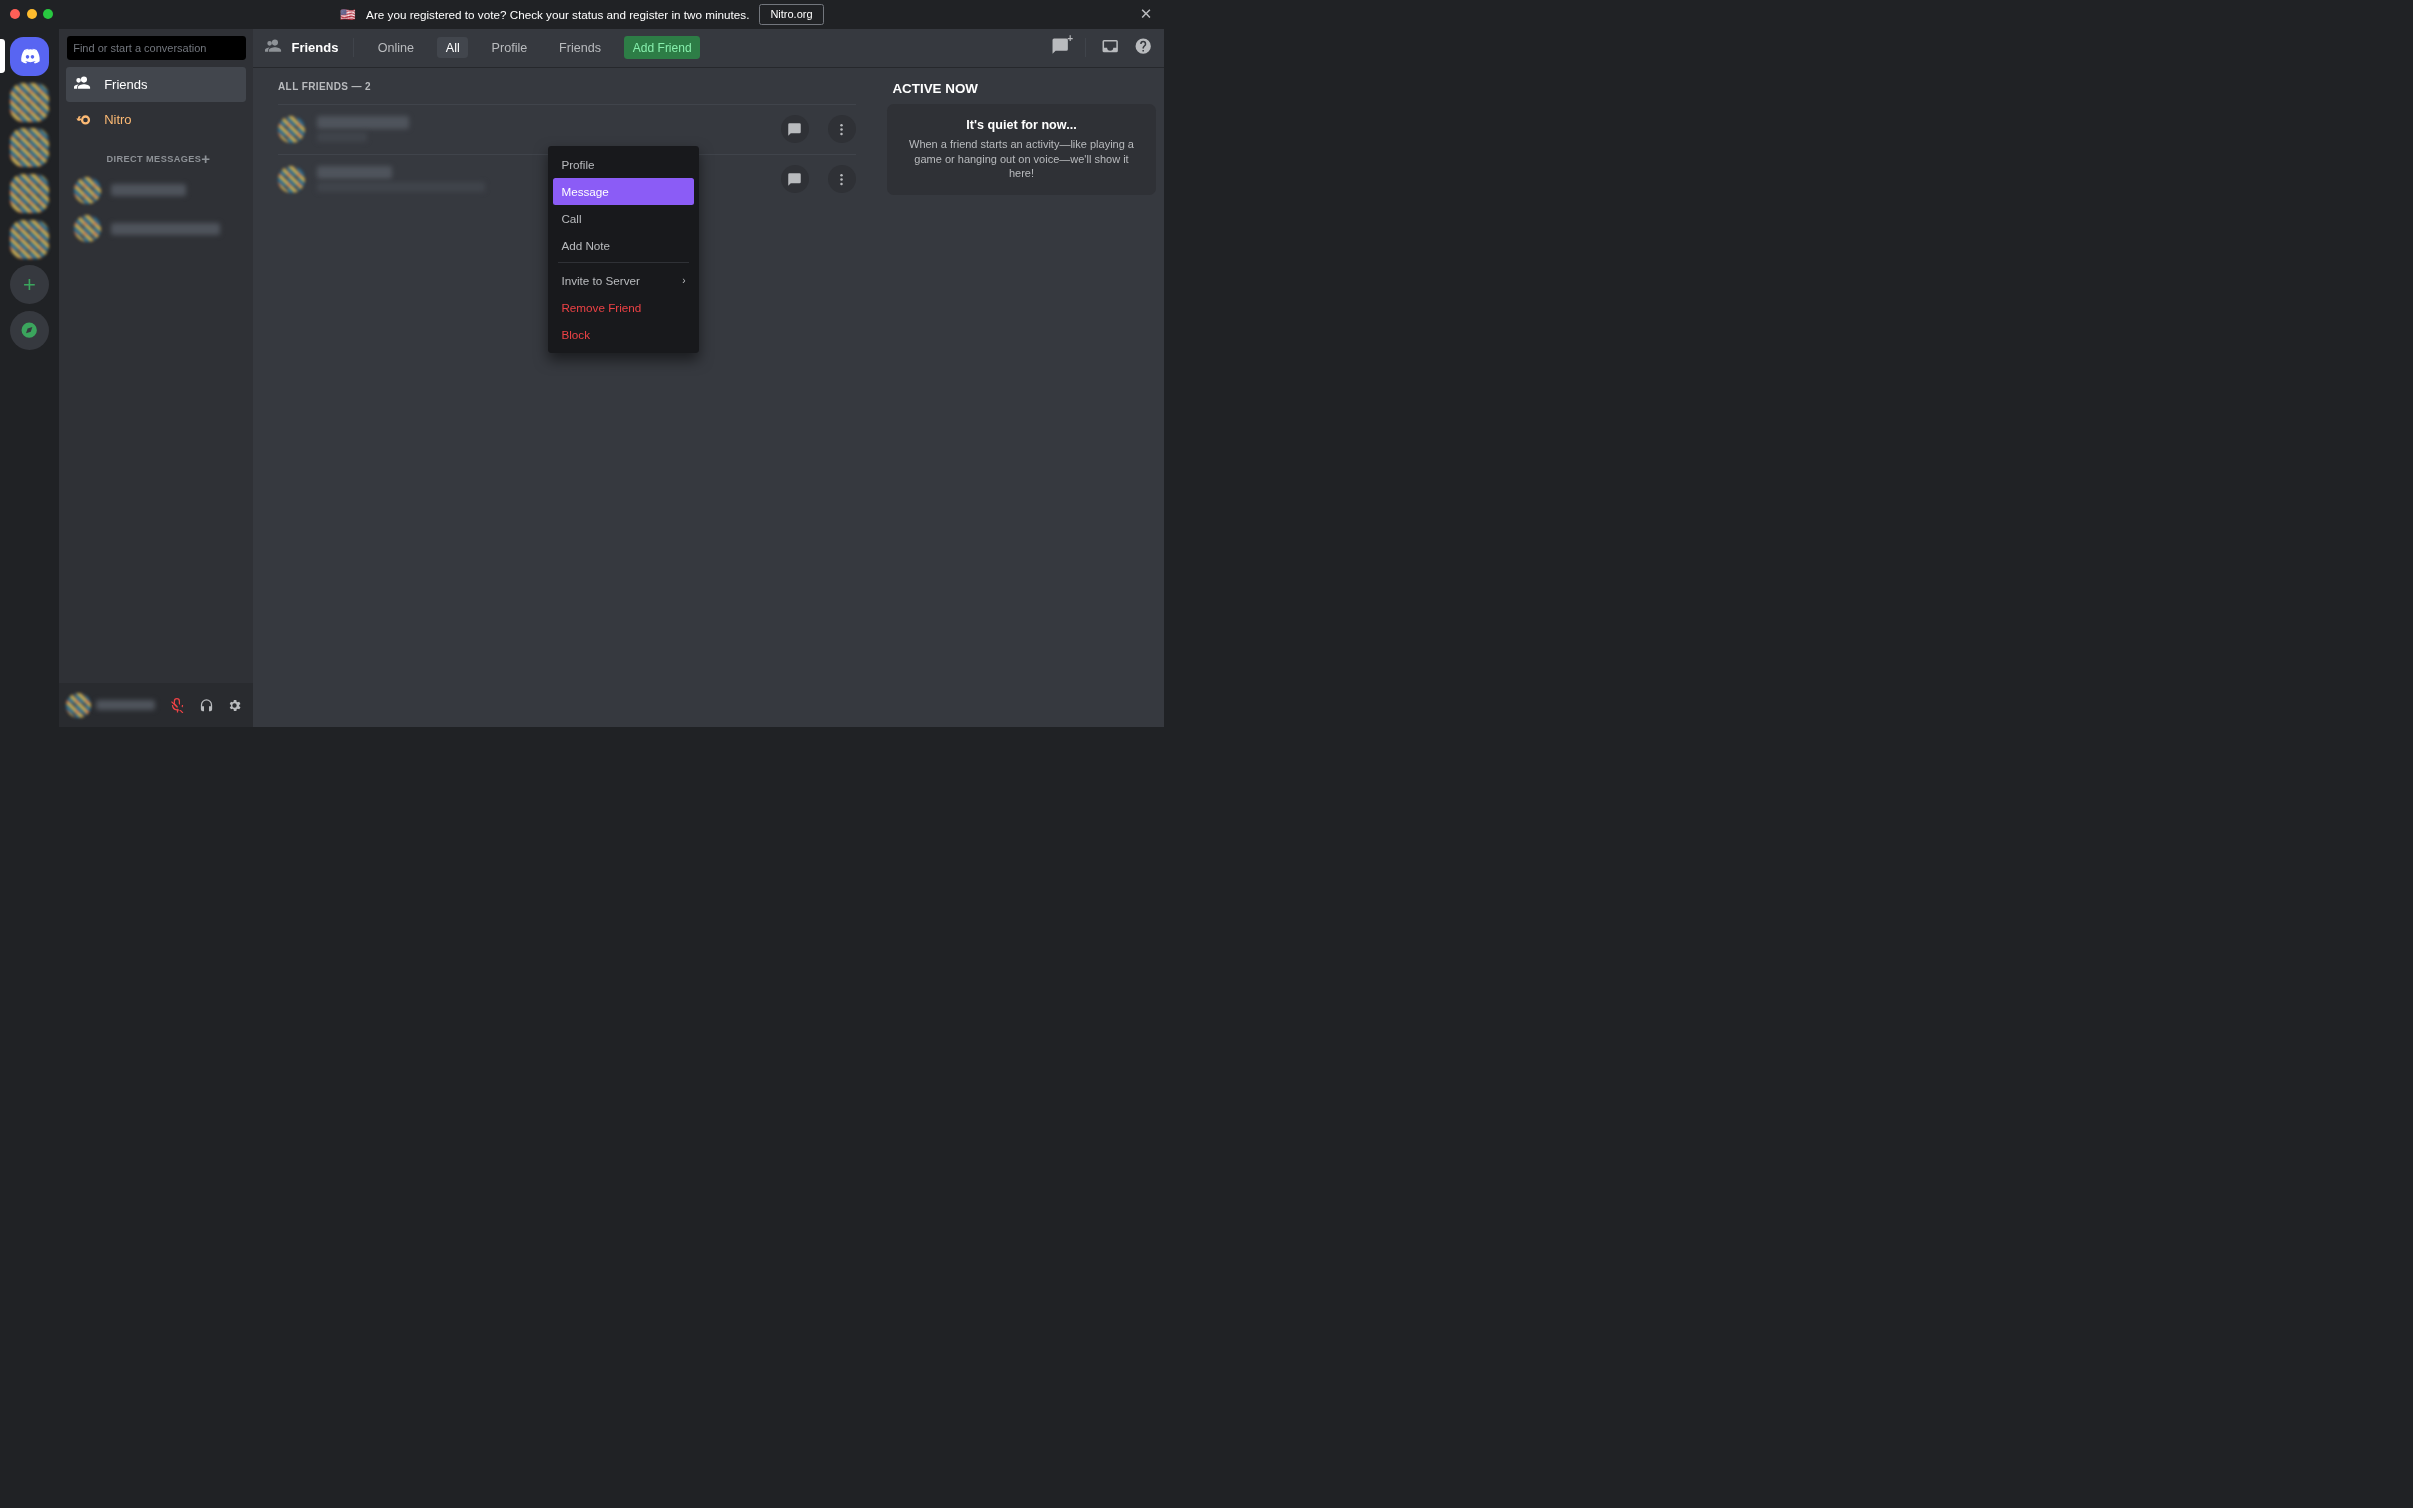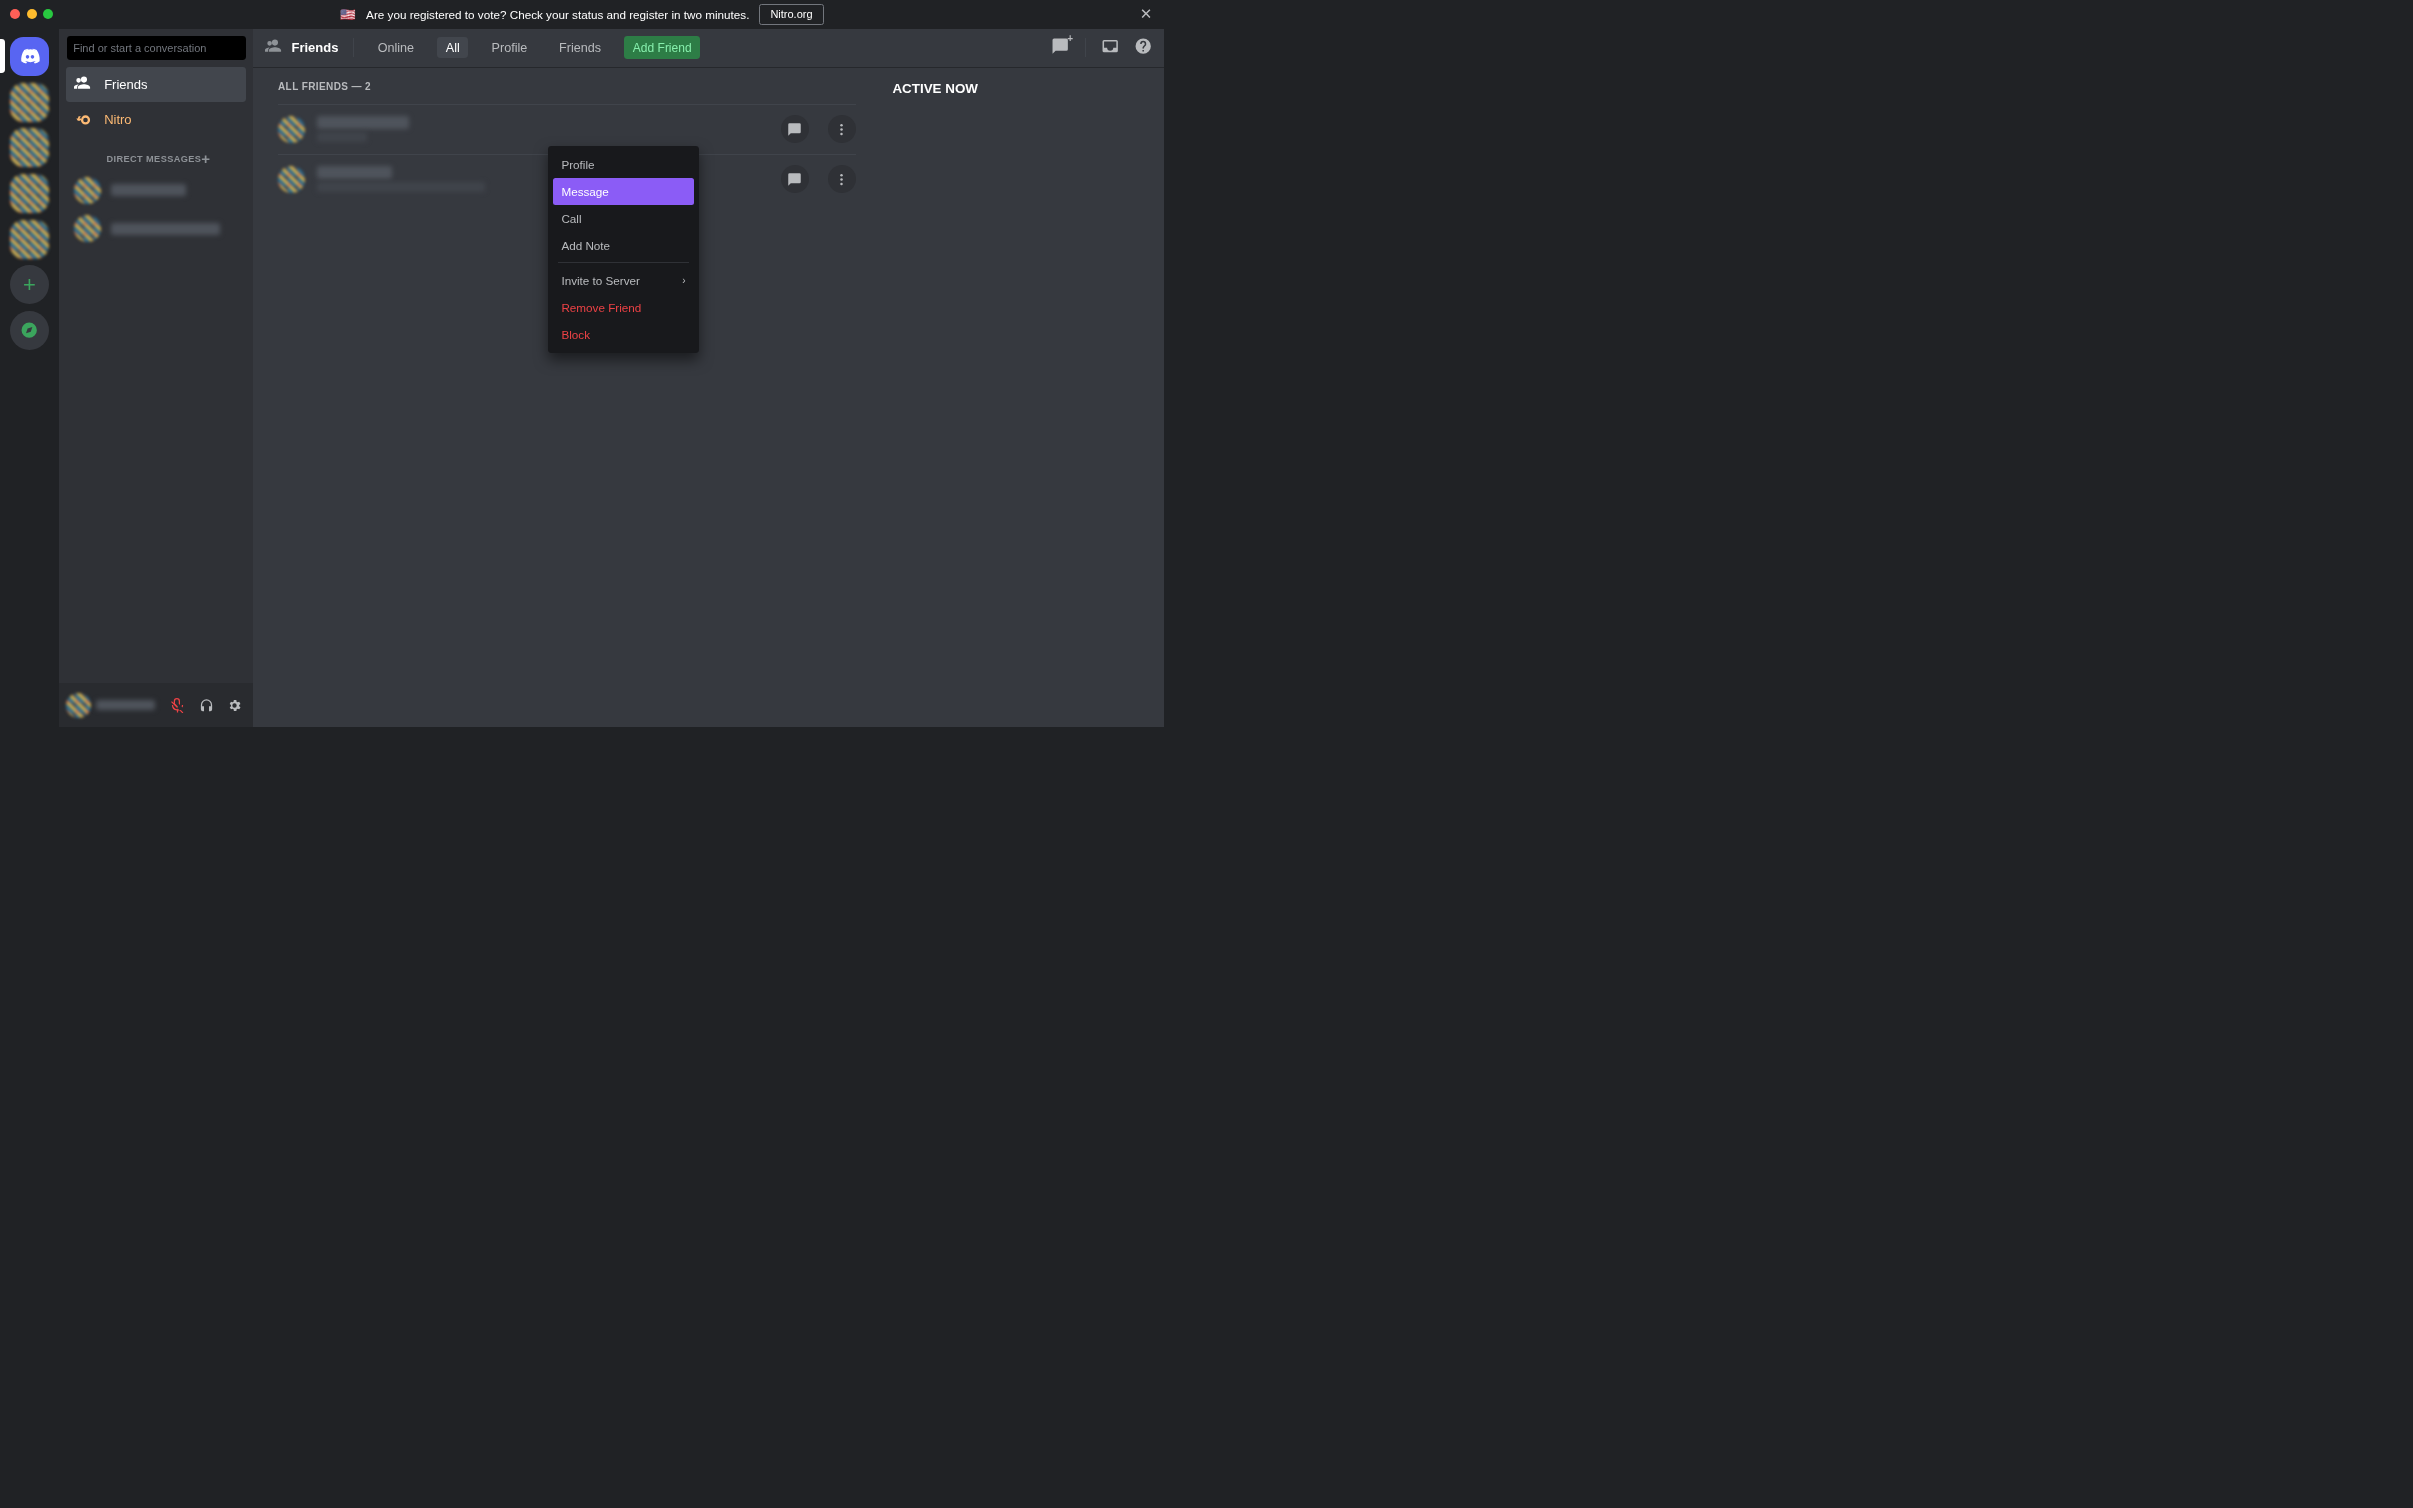--- a/index.html
+++ b/index.html
@@ -250,20 +250,24 @@
                   <circle cx="12" cy="5" r="2"></circle>
                   <circle cx="12" cy="12" r="2"></circle>
                   <circle cx="12" cy="19" r="2"></circle>
                 </svg>
             </div>
           </div>
         </div>
 
         <div class="aside">
           <div class="aside-title">ACTIVE NOW</div>
+          <div class="aside-card">
+            <h4>It's quiet for now...</h4>
+            <p>When a friend starts an activity—like playing a game or hanging out on voice—we'll show it here!</p>
+          </div>
         </div>
       </div>
     </div>
   </div>
 
   <div class="context-menu">
     <div class="ctx-item">Profile</div>
     <div class="ctx-item sel">Message</div>
     <div class="ctx-item">Call</div>
     <div class="ctx-item">Add Note</div>

